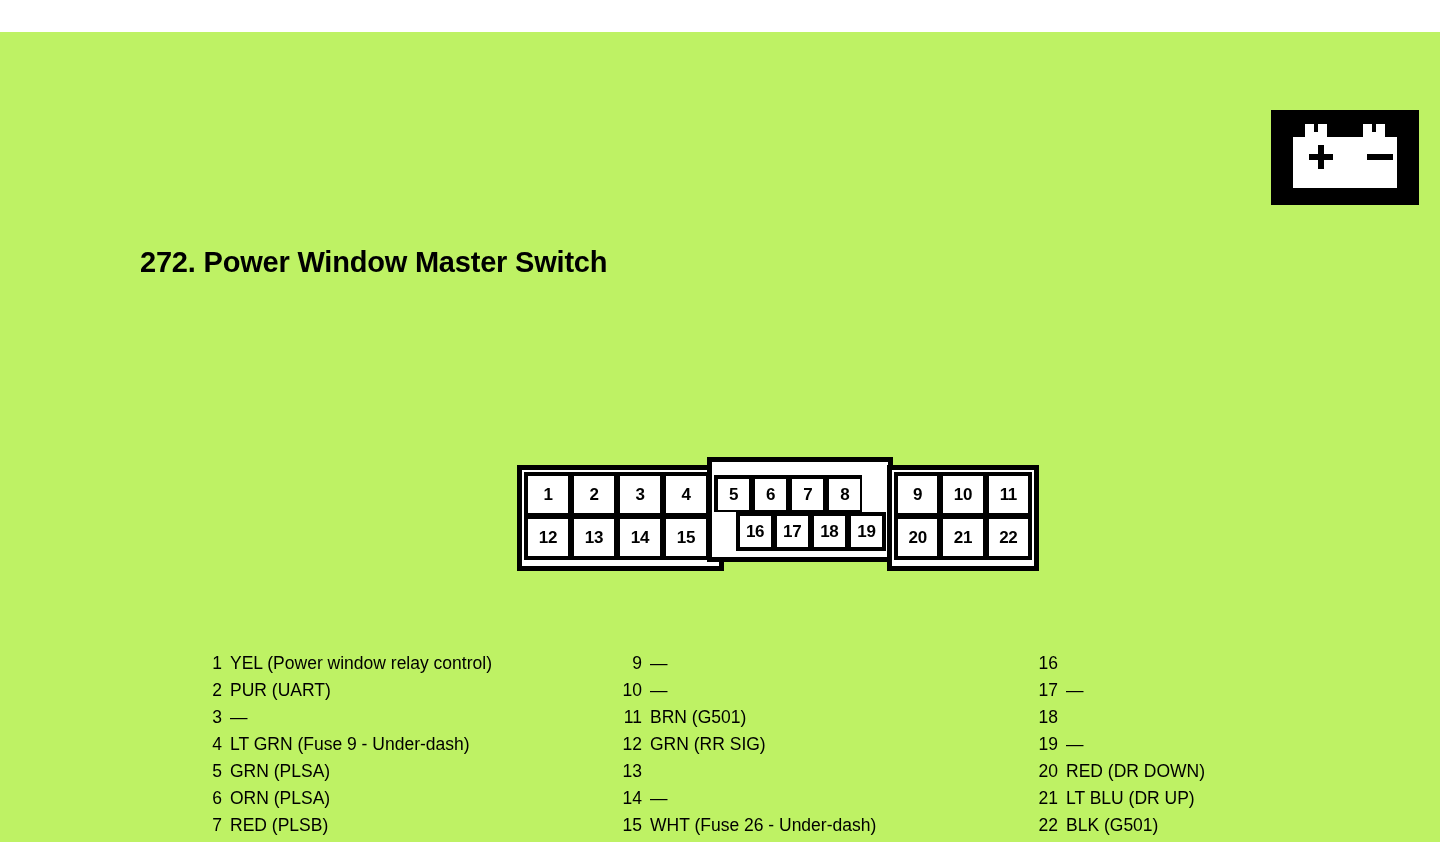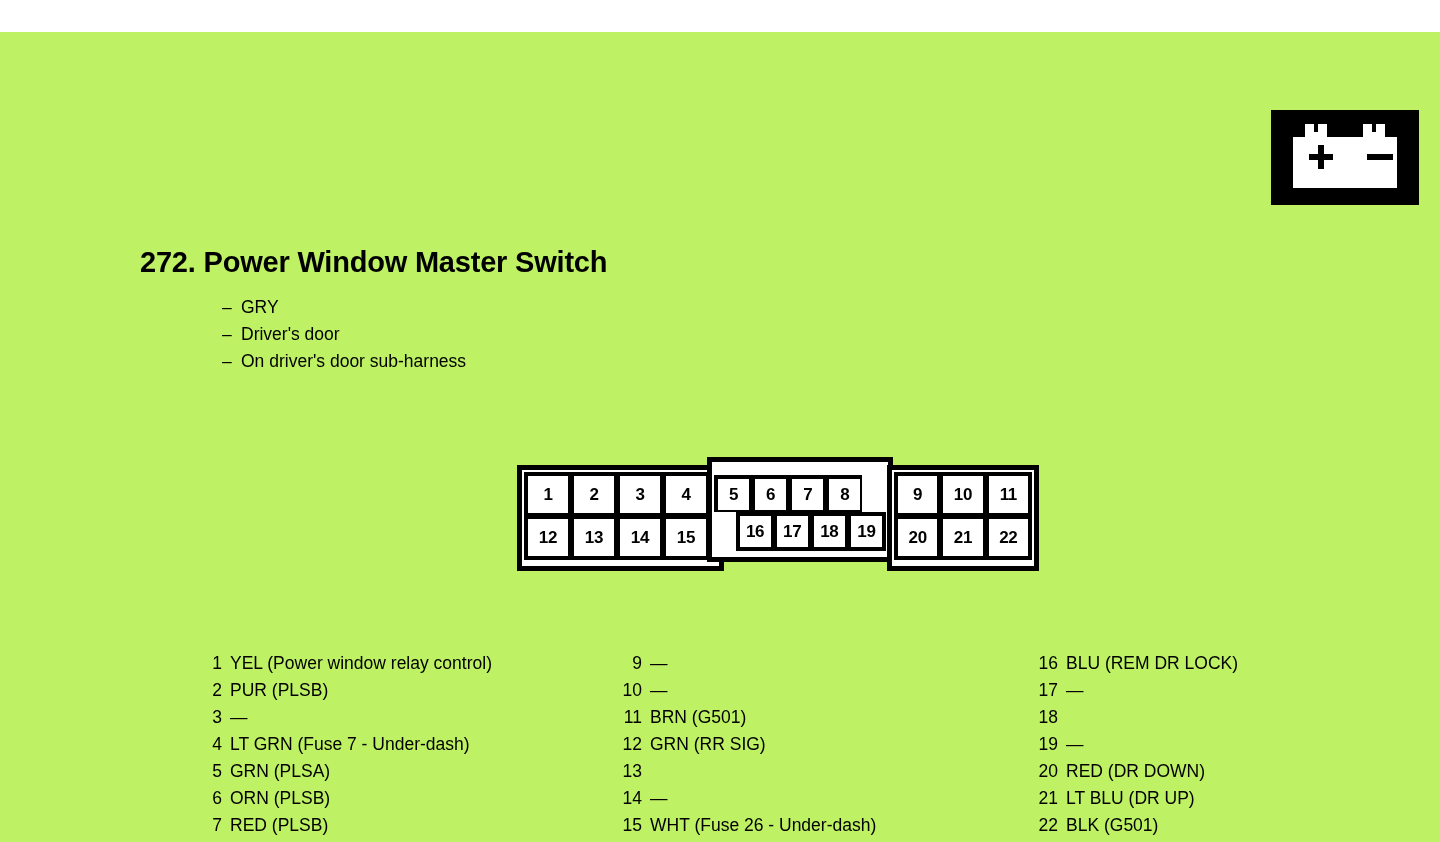--- a/index.html
+++ b/index.html
@@ -191,31 +191,20 @@
         <div class="notch"></div>
       </div>
     <div class="case"></div>
     <div class="plus-h"></div>
     <div class="plus-v"></div>
     <div class="minus"></div>
   </div>
 
   <div id="page-title">272. Power Window Master Switch</div>
 
-  <div id="subtitle-list">
-    <div class="sub-row">
-      <span class="dash">–</span><span>GRY</span>
-    </div>
-    <div class="sub-row">
-      <span class="dash">–</span><span>Driver's door</span>
-    </div>
-    <div class="sub-row">
-      <span class="dash">–</span><span>On driver's door sub-harness</span>
-    </div>
-  </div>
 
   <div id="connector">
 
     <div class="sect" id="sect-left">
       <div class="row">
         <div class="cell">1</div>
         <div class="cell">2</div>
         <div class="cell">3</div>
         <div class="cell">4</div>
       </div>
@@ -260,37 +249,37 @@
 
   </div>
 
   <div class="legend-col" id="legend-col-1">
       <div class="legend-row">
         <span class="pin-num">1</span>
         <span class="pin-desc">YEL (Power window relay control)</span>
       </div>
       <div class="legend-row">
         <span class="pin-num">2</span>
-        <span class="pin-desc">PUR (PLSB)</span>
+        <span class="pin-desc">PUR (UART)</span>
       </div>
       <div class="legend-row">
         <span class="pin-num">3</span>
         <span class="pin-desc">—</span>
       </div>
       <div class="legend-row">
         <span class="pin-num">4</span>
-        <span class="pin-desc">LT GRN (Fuse 7 - Under-dash)</span>
+        <span class="pin-desc">LT GRN (Fuse 9 - Under-dash)</span>
       </div>
       <div class="legend-row">
         <span class="pin-num">5</span>
         <span class="pin-desc">GRN (PLSA)</span>
       </div>
       <div class="legend-row">
         <span class="pin-num">6</span>
-        <span class="pin-desc">ORN (PLSB)</span>
+        <span class="pin-desc">ORN (PLSA)</span>
       </div>
       <div class="legend-row">
         <span class="pin-num">7</span>
         <span class="pin-desc">RED (PLSB)</span>
       </div>
       <div class="legend-row">
         <span class="pin-num">8</span>
         <span class="pin-desc">BRN (P/W SVCC)</span>
       </div>
     </div>
@@ -319,21 +308,20 @@
         <span class="pin-desc">—</span>
       </div>
       <div class="legend-row">
         <span class="pin-num">15</span>
         <span class="pin-desc">WHT (Fuse 26 - Under-dash)</span>
       </div>
     </div>
   <div class="legend-col" id="legend-col-3">
       <div class="legend-row">
         <span class="pin-num">16</span>
-        <span class="pin-desc">BLU (REM DR LOCK)</span>
       </div>
       <div class="legend-row">
         <span class="pin-num">17</span>
         <span class="pin-desc">—</span>
       </div>
       <div class="legend-row">
         <span class="pin-num">18</span>
       </div>
       <div class="legend-row">
         <span class="pin-num">19</span>

